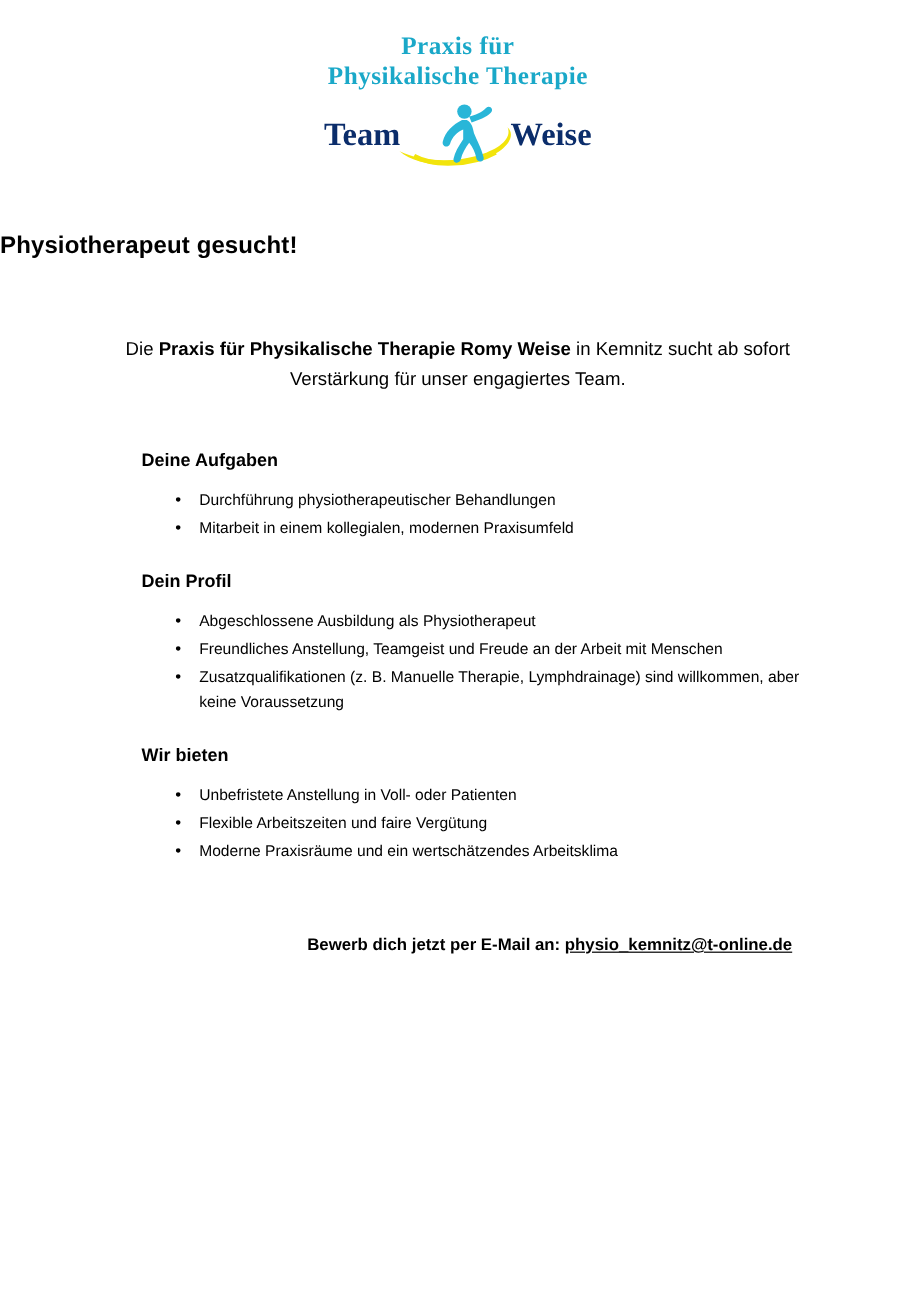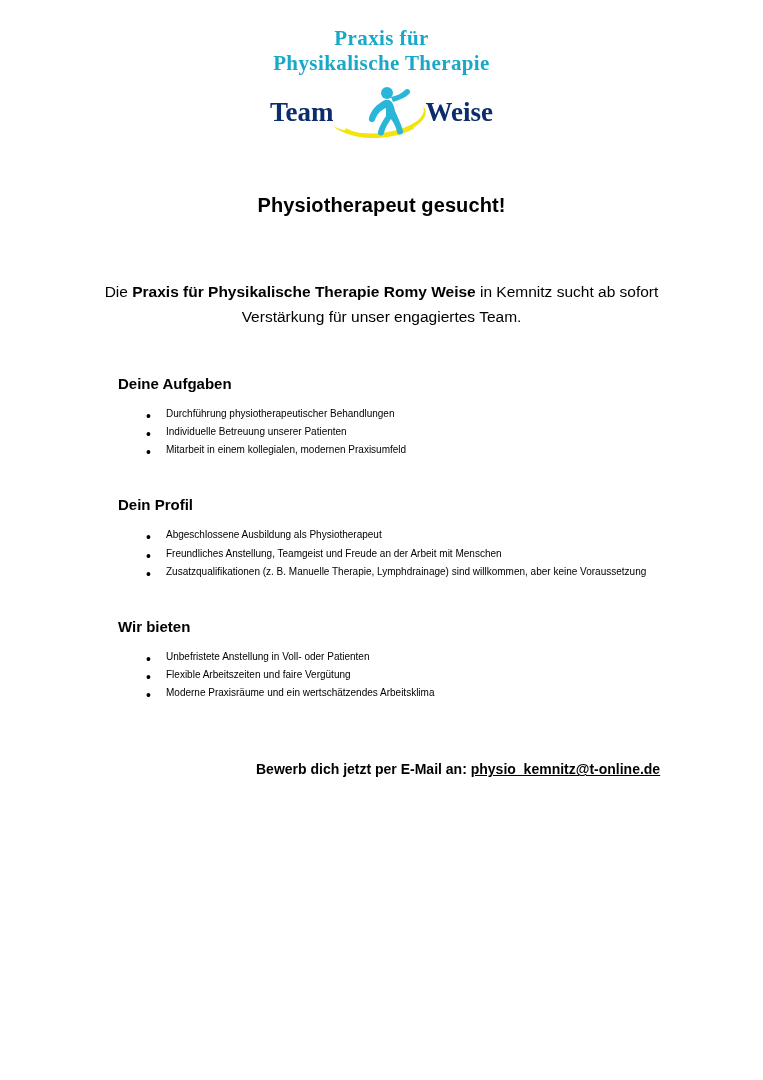--- a/index.html
+++ b/index.html
@@ -62,21 +62,20 @@
     position: absolute;
     left: 50%;
     top: 0;
     transform: translateX(-50%);
     width: 110px;
     height: 62px;
   }
 
   
   .doc-title {
-    text-align: center;
     font-size: 20px;
     font-weight: bold;
     margin: 50px 0 0 0;
     letter-spacing: 0.1px;
   }
 
   .intro {
     margin: 62px auto 0 auto;
     width: 600px;
     text-align: center;
@@ -88,30 +87,30 @@
   .content {
     margin: 46px 0 0 0;
     padding: 0 92px 0 118px;
   }
 
   .section-head {
     font-size: 15px;
     font-weight: bold;
     margin: 0 0 14px 0;
   }
-  .section + .section { margin-top: 38px; }
+  .section + .section { margin-top: 26px; }
 
   ul.bullets {
     margin: 0;
     padding: 0 0 0 48px;
     list-style: none;
   }
   ul.bullets li {
     position: relative;
-    font-size: 10px;
+    font-size: 13px;
     line-height: 1.62;
     margin: 0 0 2px 0;
     padding-left: 0;
   }
   ul.bullets li::before {
     content: "•";
     position: absolute;
     left: -20px;
     top: -1px;
     font-size: 14px;
@@ -159,21 +158,20 @@
   <h1 class="doc-title">Physiotherapeut gesucht!</h1>
 
   <p class="intro"><span>Die </span><b>Praxis für Physikalische Therapie Romy Weise</b><span> in Kemnitz sucht ab sofort Verstärkung für unser engagiertes Team.</span></p>
 
   <div class="content">
 
     <section class="section">
       <h2 class="section-head">Deine Aufgaben</h2>
       <ul class="bullets">
         <li>Durchführung physiotherapeutischer Behandlungen</li>
-        <li>Individuelle Betreuung unserer Patienten</li>
         <li>Mitarbeit in einem kollegialen, modernen Praxisumfeld</li>
       </ul>
     </section>
 
     <section class="section">
       <h2 class="section-head">Dein Profil</h2>
       <ul class="bullets">
         <li>Abgeschlossene Ausbildung als Physiotherapeut</li>
         <li>Freundliches Anstellung, Teamgeist und Freude an der Arbeit mit Menschen</li>
         <li>Zusatzqualifikationen (z. B. Manuelle Therapie, Lymphdrainage) sind willkommen, aber keine Voraussetzung</li>

